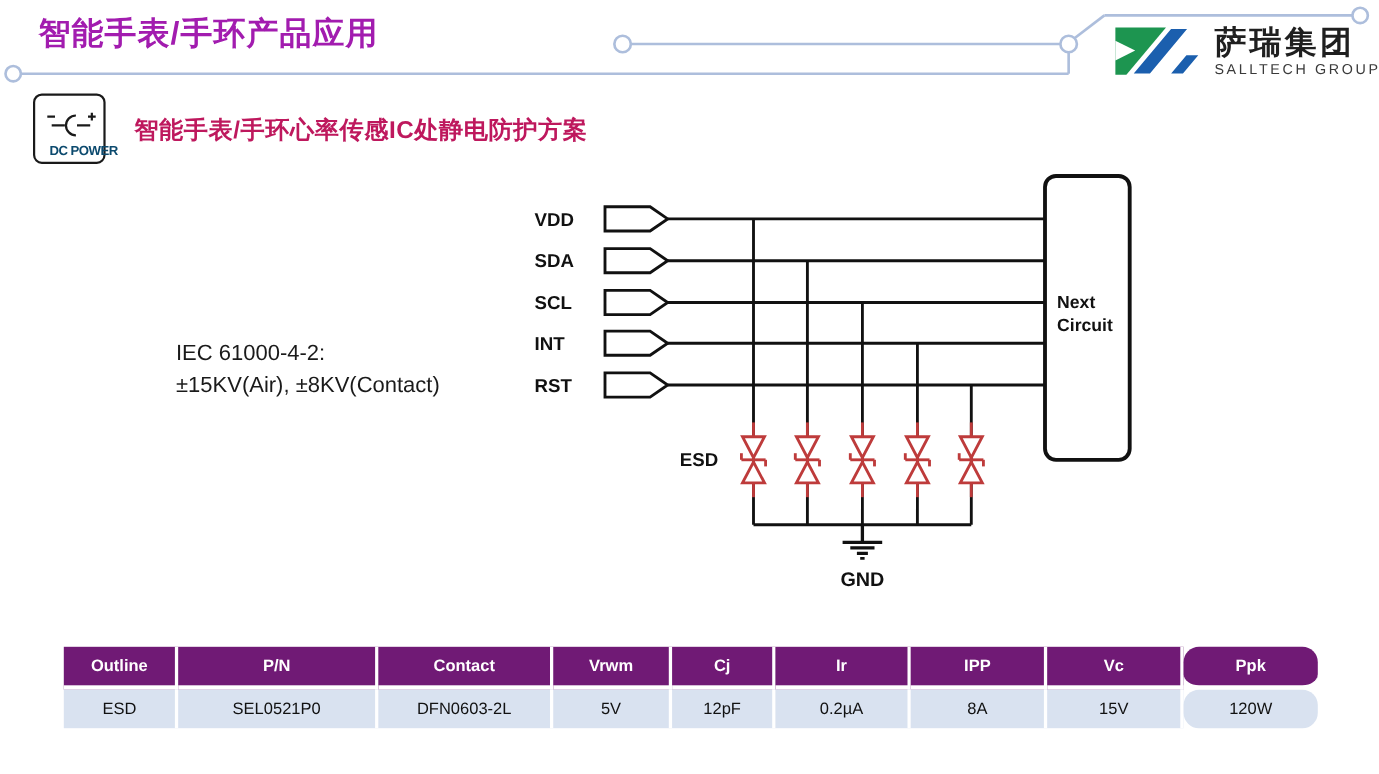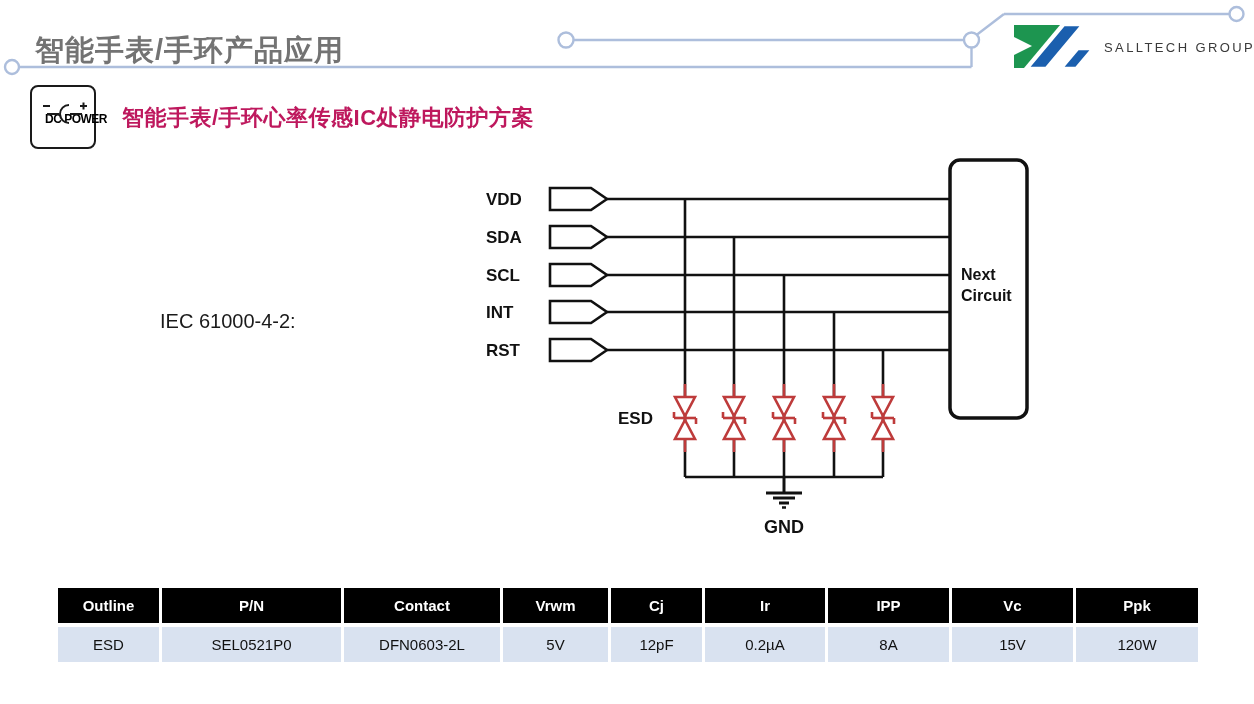--- a/index.html
+++ b/index.html
@@ -4,33 +4,33 @@
 <style>
   html,body{margin:0;padding:0;}
   body{
     width:1254px;height:704px;position:relative;overflow:hidden;
     background:#ffffff;font-family:"Liberation Sans", sans-serif;color:#111;
   }
   
   .decor{position:absolute;left:0;top:0;z-index:0;}
   .page-title{
     position:absolute;left:35px;top:11px;z-index:2;
-    font-size:29px;font-weight:bold;color:#737373;letter-spacing:1px;white-space:nowrap;margin-top:20px;
+    font-size:29px;font-weight:bold;color:#a21caf;letter-spacing:1px;white-space:nowrap;
   }
   .logo{position:absolute;left:1008px;top:22px;z-index:2;display:flex;align-items:center;}
   .logo-text{margin-left:8px;}
   .logo-cn{font-size:29px;font-weight:bold;color:#1f1f1f;letter-spacing:3px;line-height:1.05;white-space:nowrap;}
   .logo-en{font-size:13px;color:#3a3a3a;letter-spacing:2.4px;margin-top:1px;white-space:nowrap;}
   
   .dcbox{
     position:absolute;left:30px;top:85px;width:66px;height:64px;
     border:2.5px solid #1a1a1a;border-radius:8px;background:#fff;box-sizing:border-box;
     display:flex;flex-direction:column;justify-content:flex-end;align-items:center;
   }
-  .dcbox .dc-label{font-size:12px;font-weight:bold;color:#000000;margin-bottom:21px;white-space:nowrap;letter-spacing:-0.5px;padding-left:26px;}
+  .dcbox .dc-label{font-size:12px;font-weight:bold;color:#0c4a6e;margin-bottom:3px;white-space:nowrap;letter-spacing:-0.5px;padding-left:26px;}
   .dc-symbol{position:absolute;left:4px;top:8px;}
   .subtitle{
     position:absolute;left:122px;top:103px;
     font-size:22px;font-weight:bold;color:#be185d;letter-spacing:0.5px;white-space:nowrap;
   }
   
   .iec{
     position:absolute;left:160px;top:307px;
     font-size:20px;color:#1a1a1a;line-height:1.45;white-space:nowrap;
   }
@@ -40,30 +40,30 @@
   .sig-label{font-size:17px;font-weight:bold;fill:#111;}
   .blk-label{font-size:16px;font-weight:bold;fill:#111;}
   .esd-label{font-size:17px;font-weight:bold;fill:#111;}
   .gnd-label{font-size:18px;font-weight:bold;fill:#111;}
   
   .spec-table{
     position:absolute;left:58px;top:588px;width:1140px;
     border-collapse:separate;border-spacing:0;table-layout:fixed;
   }
   .spec-table th{
-    background:#000000;color:#ffffff;font-size:15px;font-weight:bold;
+    background:#701a75;color:#ffffff;font-size:15px;font-weight:bold;
     height:35px;text-align:center;vertical-align:middle;
     border-right:3px solid #ffffff;border-bottom:4px solid #ffffff;padding:0;
   }
   .spec-table td{
     background:#D9E2F0;color:#111;font-size:15px;
     height:35px;text-align:center;vertical-align:middle;
     border-right:3px solid #ffffff;padding:0;
   }
-  .spec-table th:last-child,.spec-table td:last-child{border-right:none;}
+  .spec-table th:last-child,.spec-table td:last-child{border-right:none;border-radius:14px;}
 </style>
 </head>
 <body>
 
 <svg class="decor" width="1254" height="90" viewBox="0 0 1254 90">
   <g fill="#ffffff" stroke="#ADBEDC" stroke-width="2.4">
     <line x1="19" y1="67" x2="971.5" y2="67"></line>
     <line x1="971.5" y1="67" x2="971.5" y2="47.5"></line>
     <line x1="573.5" y1="40" x2="964" y2="40"></line>
     <line x1="976.8" y1="34.8" x2="1004" y2="14"></line>
@@ -78,20 +78,21 @@
 <div class="page-title">智能手表/手环产品应用</div>
 
 <div class="logo">
   <svg width="88" height="50" viewBox="0 0 88 50">
     <polygon points="6,3 52,3 16,46 6,46" fill="#1D9550"></polygon>
     <polygon points="6,15 24,24 6,33" fill="#ffffff"></polygon>
     <polygon points="56,3 74,3 38,46 20,46" fill="#1B5FAE" stroke="#ffffff" stroke-width="2.5"></polygon>
     <polygon points="70,27 84,27 68,46 54,46" fill="#1B5FAE" stroke="#ffffff" stroke-width="2.5"></polygon>
   </svg>
   <div class="logo-text">
+    <div class="logo-cn">萨瑞集团</div>
     <div class="logo-en">SALLTECH GROUP</div>
   </div>
 </div>
 
 <div class="dcbox">
   <svg class="dc-symbol" width="56" height="34" viewBox="0 0 56 34">
     <g stroke="#1a1a1a" stroke-width="2" fill="none">
       <line x1="7" y1="11" x2="14" y2="11"></line>
       <line x1="11" y1="19" x2="23" y2="19"></line>
       <path d="M33,10 A9,9 0 1,0 33,28"></path>
@@ -100,20 +101,21 @@
       <line x1="47.5" y1="7.5" x2="47.5" y2="14.5"></line>
     </g>
   </svg>
   <div class="dc-label">DC POWER</div>
 </div>
 
 <div class="subtitle">智能手表/手环心率传感IC处静电防护方案</div>
 
 <div class="iec">
   <div>IEC 61000-4-2:</div>
+  <div>±15KV(Air), ±8KV(Contact)</div>
 </div>
 
 <svg class="circuit" width="620" height="410" viewBox="440 145 620 410">
   <g stroke="#111111" stroke-width="2.6" fill="none">
 
     <line x1="607" y1="199" x2="950" y2="199"></line>
     <line x1="607" y1="237" x2="950" y2="237"></line>
     <line x1="607" y1="275" x2="950" y2="275"></line>
     <line x1="607" y1="312" x2="950" y2="312"></line>
     <line x1="607" y1="350" x2="950" y2="350"></line>

